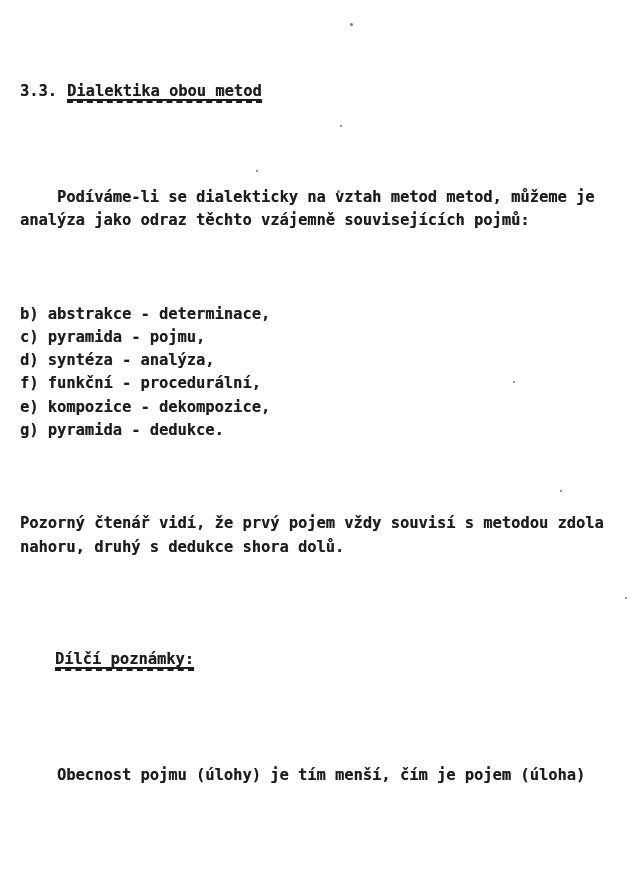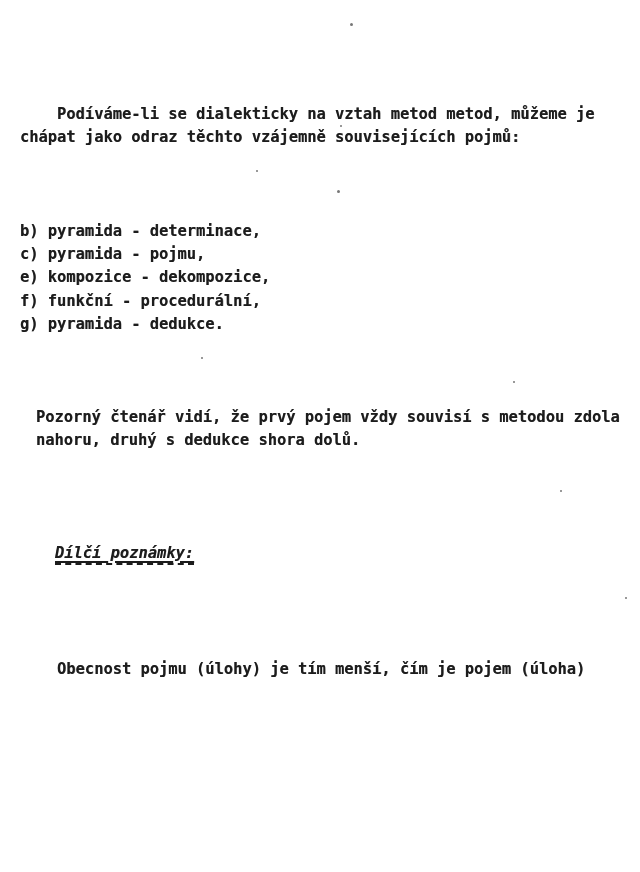--- a/index.html
+++ b/index.html
@@ -27,22 +27,22 @@
   .line { min-height: 23.3px; }
   .heading-block { margin-bottom: 13px; }
   .heading-number { margin-right: 10px; }
   .tw-underline {
     text-decoration: underline;
     text-decoration-thickness: 2px;
     text-underline-offset: 3px;
     border-bottom: 2px dashed currentColor;
     padding-bottom: 1px;
   }
-  .observation-block { margin-bottom: 19px; margin-left: 16px; }
-  .subheading-line { padding-left: 35px; font-style: italic; }
+  .observation-block { margin-bottom: 19px; }
+  .subheading-line { padding-left: 35px; }
   
   .speck {
     position: absolute;
     width: 3px;
     height: 3px;
     border-radius: 50%;
     background: #4a4a4a;
     opacity: 0.75;
   }
   .speck.s1 { left: 350px; top: 23px; }
@@ -52,24 +52,25 @@
   .speck.s5 { left: 201px; top: 357px; width: 2px; height: 2px; }
   .speck.s6 { left: 513px; top: 381px; width: 2px; height: 2px; }
   .speck.s7 { left: 560px; top: 490px; width: 2px; height: 2px; }
   .speck.s8 { left: 625px; top: 597px; width: 2px; height: 2px; }
 </style>
 </head>
 <body>
 
 <div class="page">
 
+  <div class="line heading-block"><span class="heading-number">3.3.</span><span class="tw-underline">Dialektika obou metod</span></div>
 
-  <div><div class="line">    Podíváme-li se dialekticky na vztah metod metod, můžeme je</div><div class="line">chápat jako odraz těchto vzájemně souvisejících pojmů:</div></div>
+  <div><div class="line">    Podíváme-li se dialekticky na vztah metod metod, můžeme je</div><div class="line">analýza jako odraz těchto vzájemně souvisejících pojmů:</div></div>
 
-  <div><div class="line">b) pyramida - determinace,</div><div class="line">c) pyramida - pojmu,</div><div class="line">e) kompozice - dekompozice,</div><div class="line">f) funkční - procedurální,</div><div class="line">g) pyramida - dedukce.</div></div>
+  <div><div class="line">b) abstrakce - determinace,</div><div class="line">c) pyramida - pojmu,</div><div class="line">d) syntéza - analýza,</div><div class="line">f) funkční - procedurální,</div><div class="line">e) kompozice - dekompozice,</div><div class="line">g) pyramida - dedukce.</div></div>
 
   <div class="observation-block"><div class="line">Pozorný čtenář vidí, že prvý pojem vždy souvisí s metodou zdola</div><div class="line">nahoru, druhý s dedukce shora dolů.</div></div>
 
   <div class="line subheading-line"><span class="tw-underline">Dílčí poznámky:</span></div>
 
 
   <div><div class="line">    Obecnost pojmu (úlohy) je tím menší, čím je pojem (úloha)</div></div>
 
   <div class="speck s1"></div>
   <div class="speck s2"></div>

